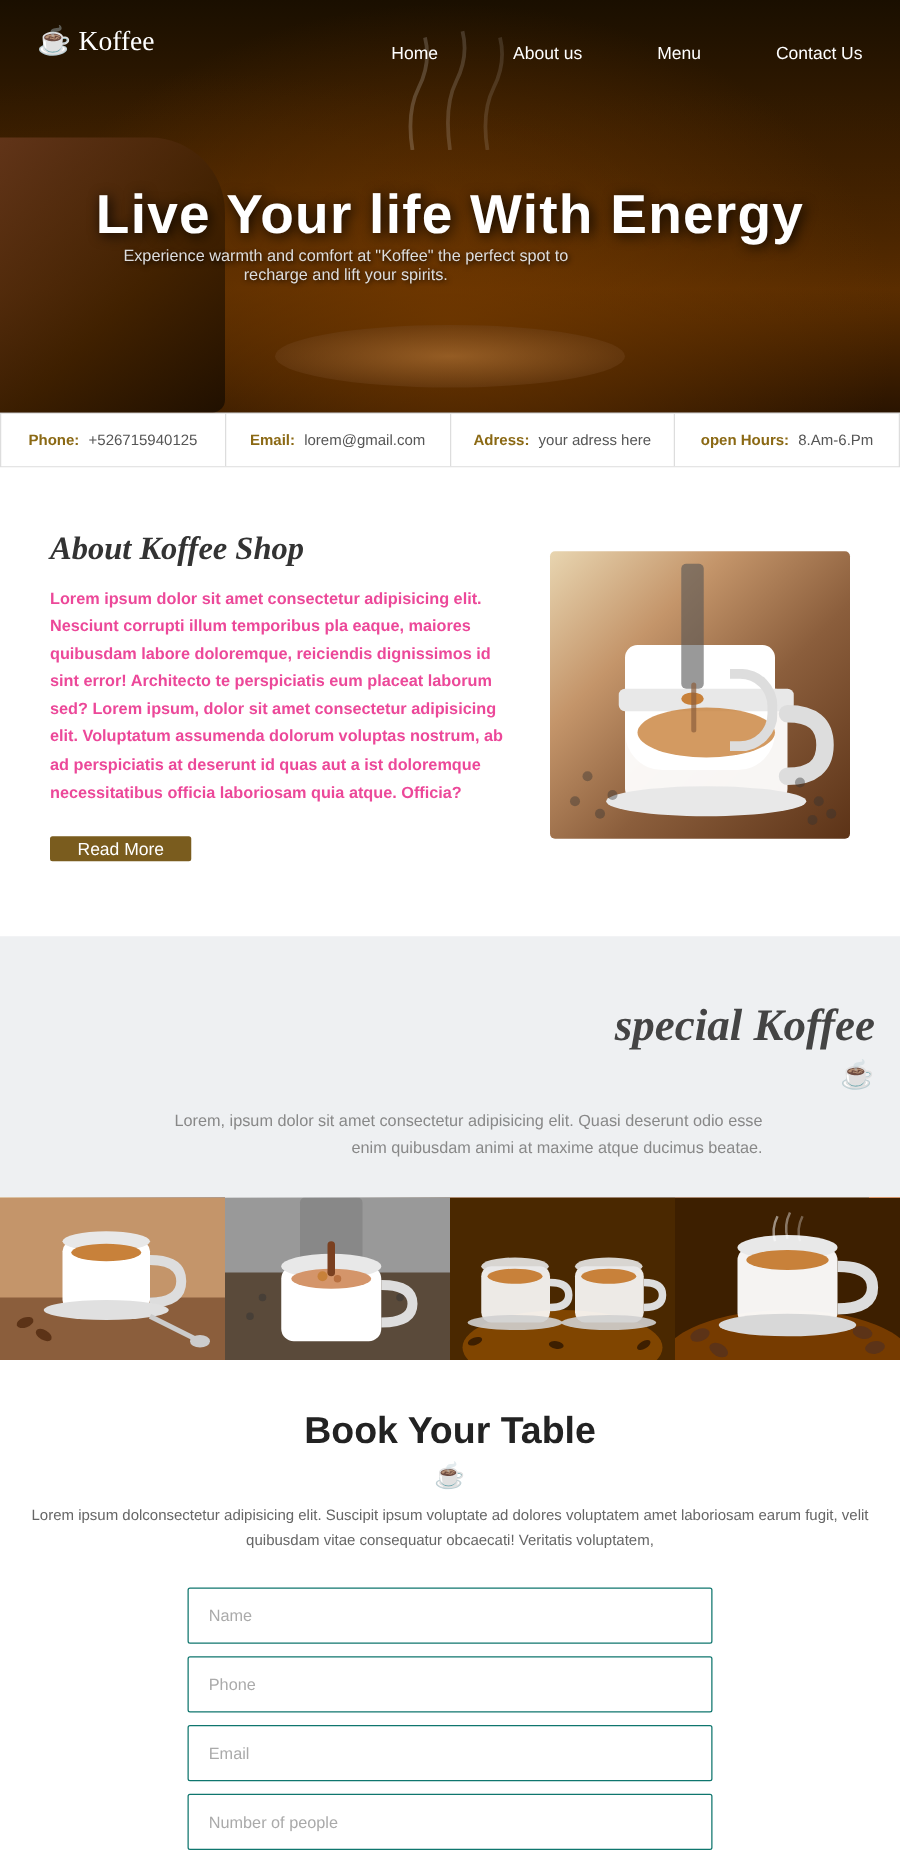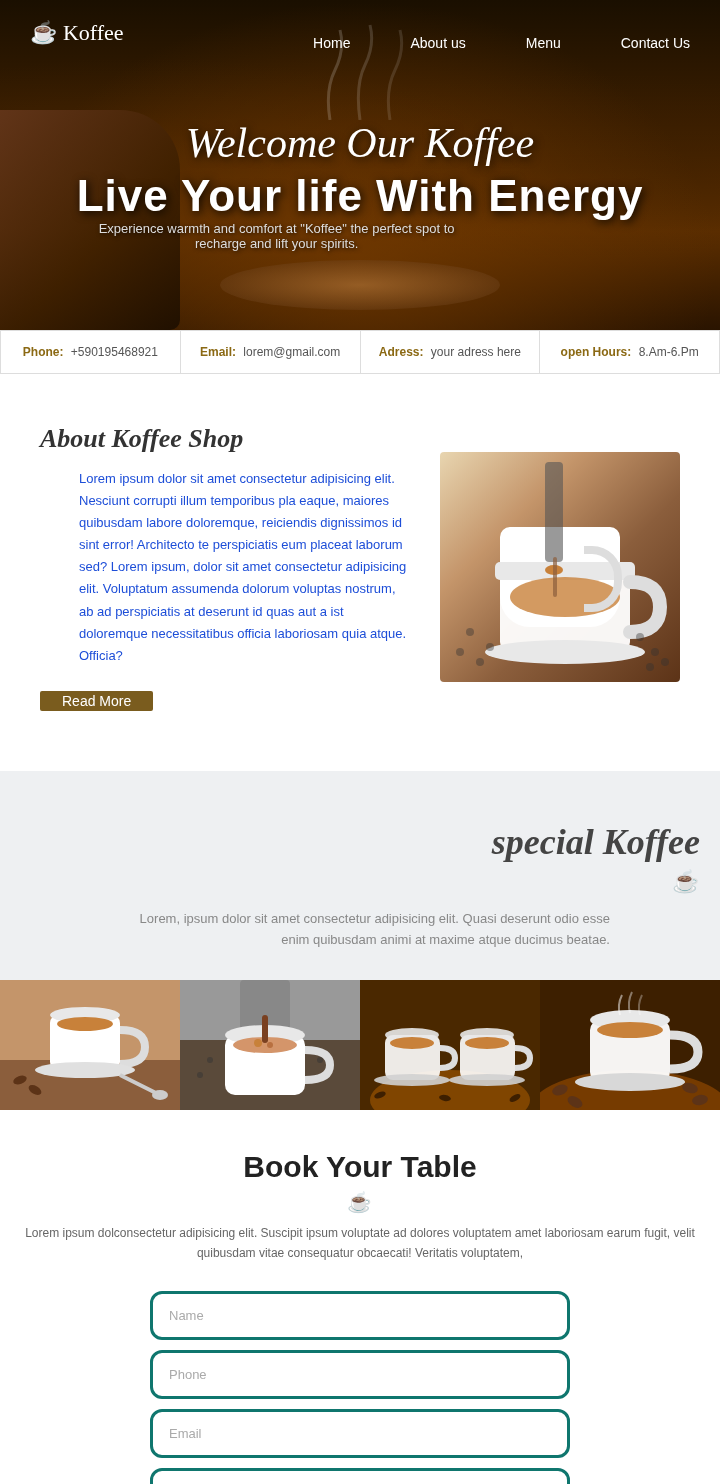--- a/index.html
+++ b/index.html
@@ -136,25 +136,24 @@
     .about-text { flex: 1; }
     .about-title {
       font-family: Georgia, serif;
       font-style: italic;
       font-size: 26px;
       color: #333;
       margin-bottom: 14px;
     }
     .about-body {
       font-size: 13px;
-      color: #1d4ed8;
-      font-weight: normal;
+      color: #ec4899;
+      font-weight: bold;
       line-height: 1.7;
       margin-bottom: 24px;
-      margin-left: 39px;
     }
     .read-more-btn {
       background: #7a5c1e;
       color: #fff;
       border: none;
       padding: 2px 22px;
       font-size: 14px;
       cursor: pointer;
       border-radius: 2px;
     }
@@ -268,22 +267,22 @@
       margin: 0 auto 28px;
       line-height: 1.6;
     }
     .book-form {
       max-width: 420px;
       margin: 0 auto;
     }
     .form-input {
       width: 100%;
       padding: 14px 16px;
-      border: 3px solid #0f766e;
-      border-radius: 12px;
+      border: 1px solid #0f766e;
+      border-radius: 2px;
       font-size: 13px;
       color: #999;
       margin-bottom: 10px;
       outline: none;
       display: block;
     }
     .form-input::placeholder { color: #aaa; }
 
     
     .steam {
@@ -306,41 +305,40 @@
 
     <div class="hero-bag-left"></div>
 
     <svg class="steam" viewBox="0 0 120 100">
       <path d="M30 100 Q25 70 35 50 Q45 30 40 10" stroke="white" stroke-width="3" fill="none" opacity="0.6"></path>
       <path d="M60 100 Q55 65 65 45 Q75 25 70 5" stroke="white" stroke-width="3" fill="none" opacity="0.5"></path>
       <path d="M90 100 Q85 70 95 50 Q105 30 100 10" stroke="white" stroke-width="3" fill="none" opacity="0.4"></path>
     </svg>
     <div class="hero-plate"></div>
     <div class="hero-content">
-      <div class="hero-title-script">Welcome Our Koffee</div>
       <div class="hero-title-bold">Live Your life With Energy</div>
       <div class="hero-subtitle">Experience warmth and comfort at "Koffee" the perfect spot to recharge and lift your spirits.</div>
     </div>
   </div>
 
   <nav>
     <div class="nav-logo">☕ Koffee</div>
     <ul class="nav-links">
       <li><a>Home</a></li>
       <li><a>About us</a></li>
       <li><a>Menu</a></li>
       <li><a>Contact Us</a></li>
     </ul>
   </nav>
 </div>
 
 <div class="info-bar">
   <div class="info-item">
     <span class="info-label">Phone:</span>
-    <span>+590195468921</span>
+    <span>+526715940125</span>
   </div>
   <div class="info-item">
     <span class="info-label">Email:</span>
     <span>lorem@gmail.com</span>
   </div>
   <div class="info-item">
     <span class="info-label">Adress:</span>
     <span>your adress here</span>
   </div>
   <div class="info-item">

